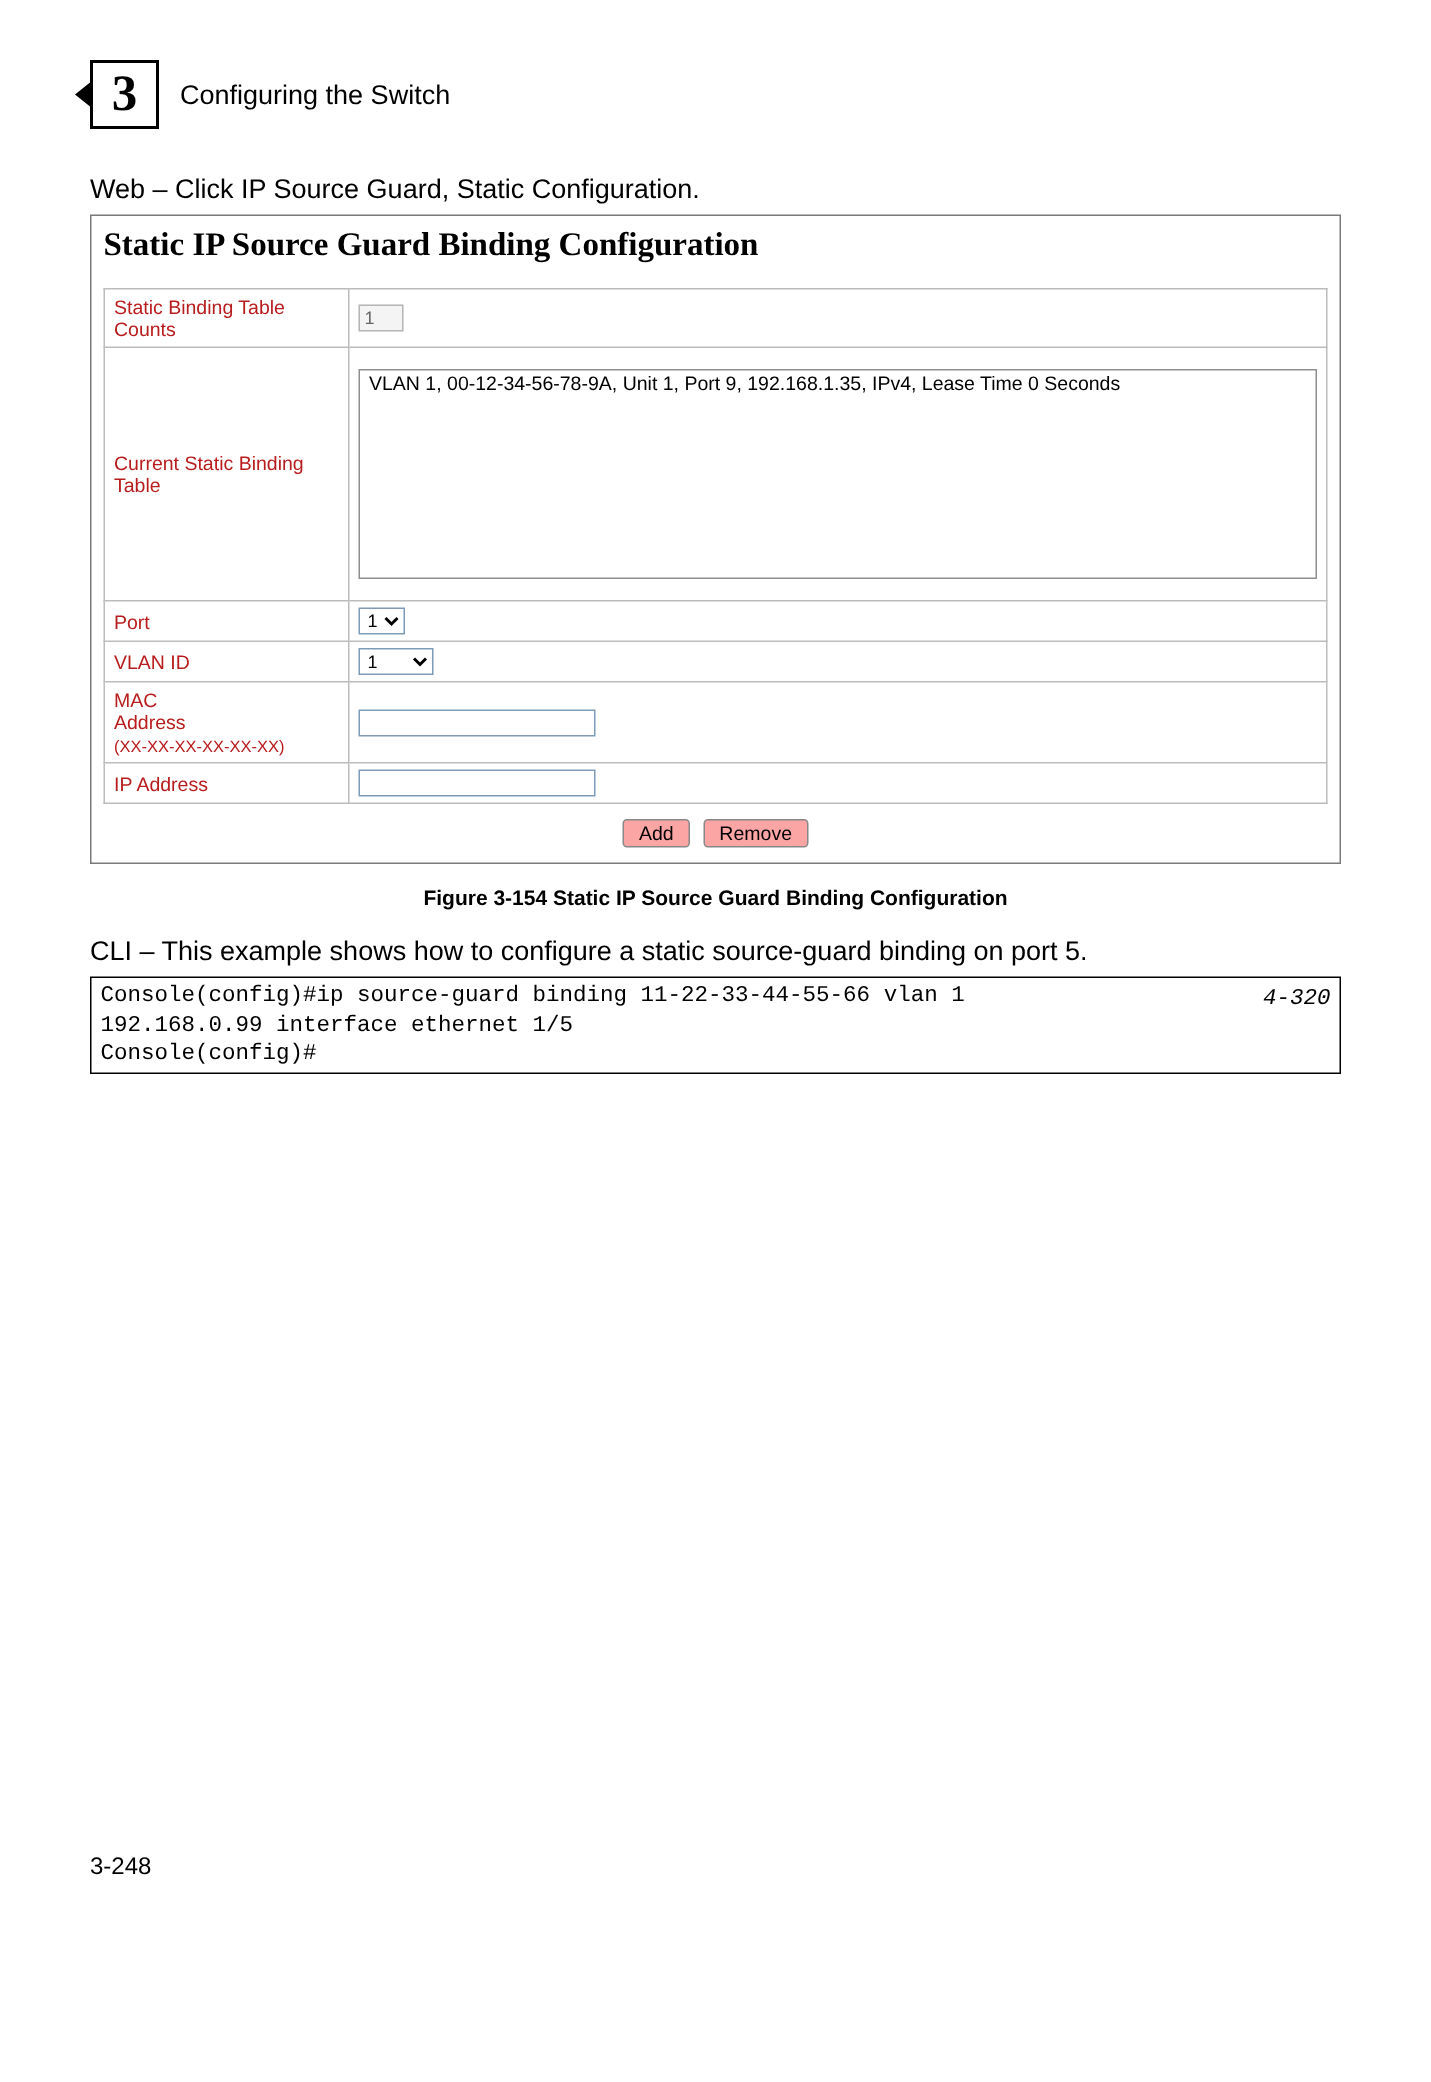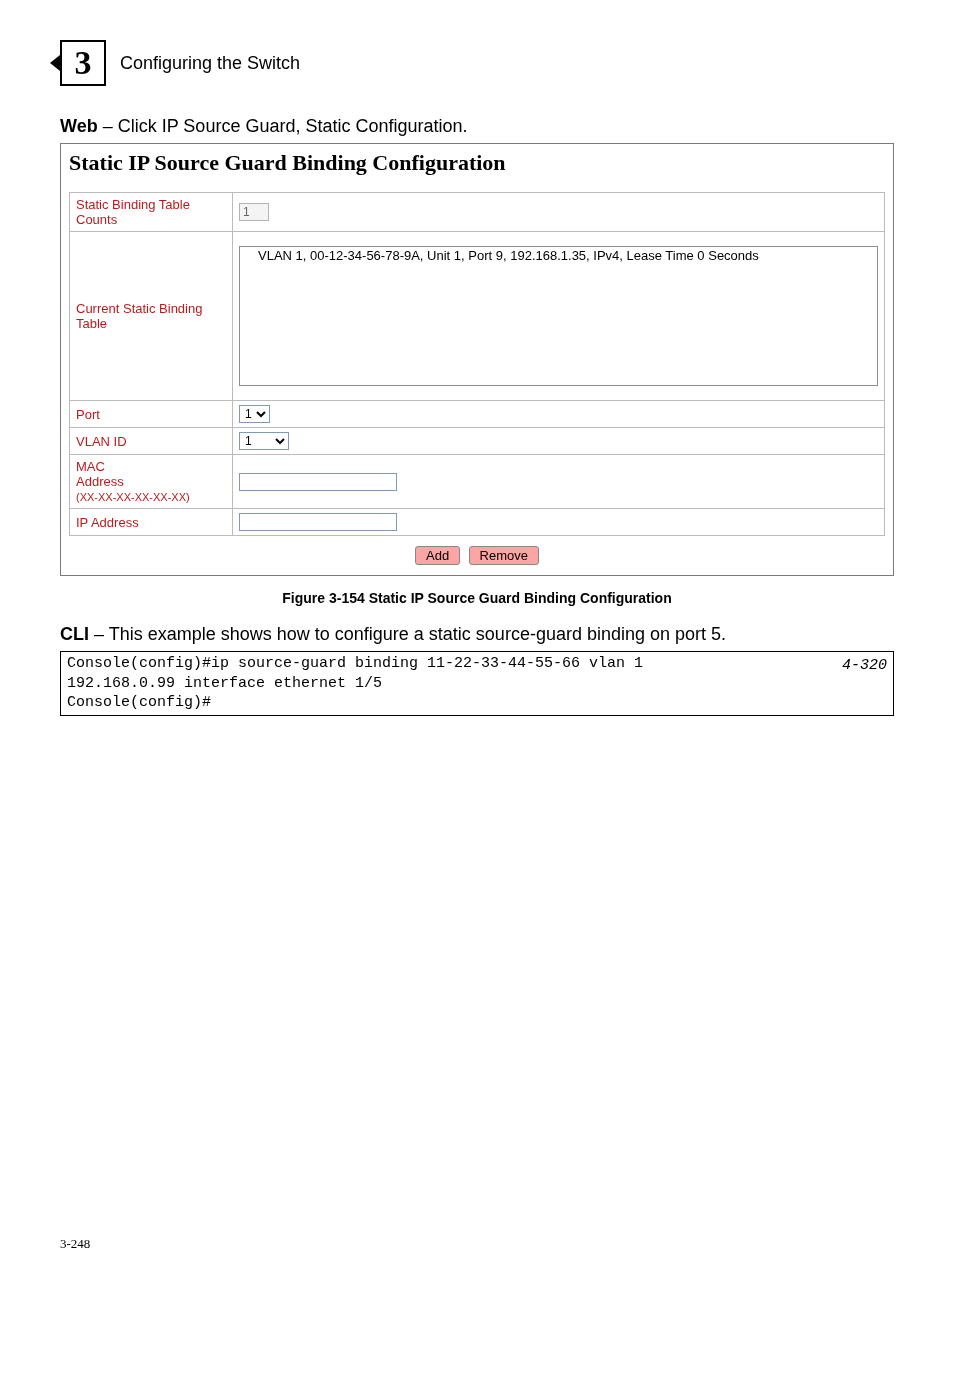--- a/index.html
+++ b/index.html
@@ -44,21 +44,21 @@
     border-bottom: 8px solid transparent;
     border-right: 10px solid #000;
   }
   .chapter-title {
     font-size: 18px;
   }
   .body-text {
     font-size: 18px;
     margin: 6px 0;
   }
-  .body-text b { font-weight: bold; }
+  .body-text b { font-weight: normal; }
   .screenshot-box {
     border: 1px solid #7a7a7a;
     padding: 4px 8px 10px 8px;
     margin-top: 4px;
   }
   .screen-title {
     font-size: 22px;
     font-weight: bold;
     margin: 2px 0 16px 0;
     font-family: Liberation Serif, serif;
@@ -85,21 +85,21 @@
     background: #f4f4f4;
     padding: 1px 3px;
     color: #666;
   }
   .listbox {
     width: 100%;
     height: 140px;
     border: 1px solid #8f8f8f;
     overflow: auto;
     font-size: 13px;
-    padding: 1px 16px;
+    padding: 1px 4px;
     box-sizing: border-box;
   }
   .listbox-item {
     padding: 0 2px;
   }
   .sel {
     font-size: 12px;
     border: 1px solid #7d9bb8;
     background: #fff;
     padding: 0 1px;
@@ -138,23 +138,22 @@
     position: relative;
     line-height: 1.3;
   }
   .cli-ref {
     font-style: italic;
     position: absolute;
     right: 6px;
     top: 4px;
   }
   .page-number {
-    font-size: 13px;
+    font-size: 16px;
     margin-top: 520px;
-    font-family: Liberation Serif, serif;
   }
 </style>
 </head>
 <body>
 
 <div class="page">
 
   <div class="top-row">
     <div class="chapter-badge">3</div>
     <div class="chapter-title">Configuring the Switch</div>

